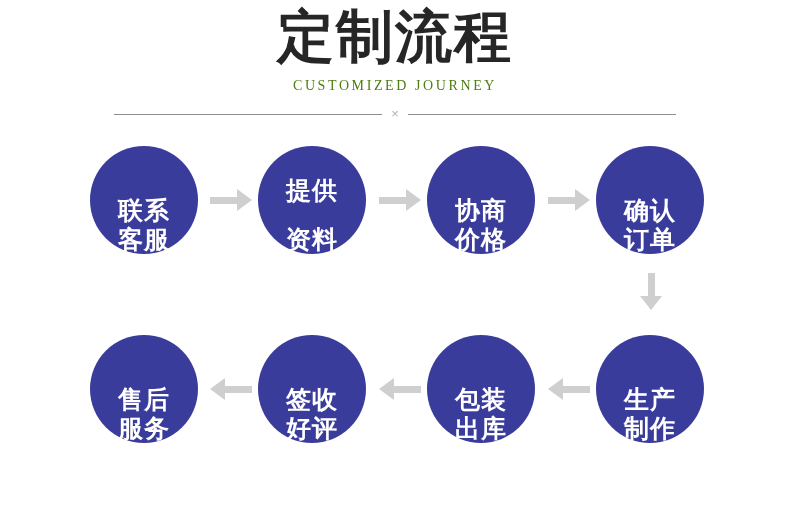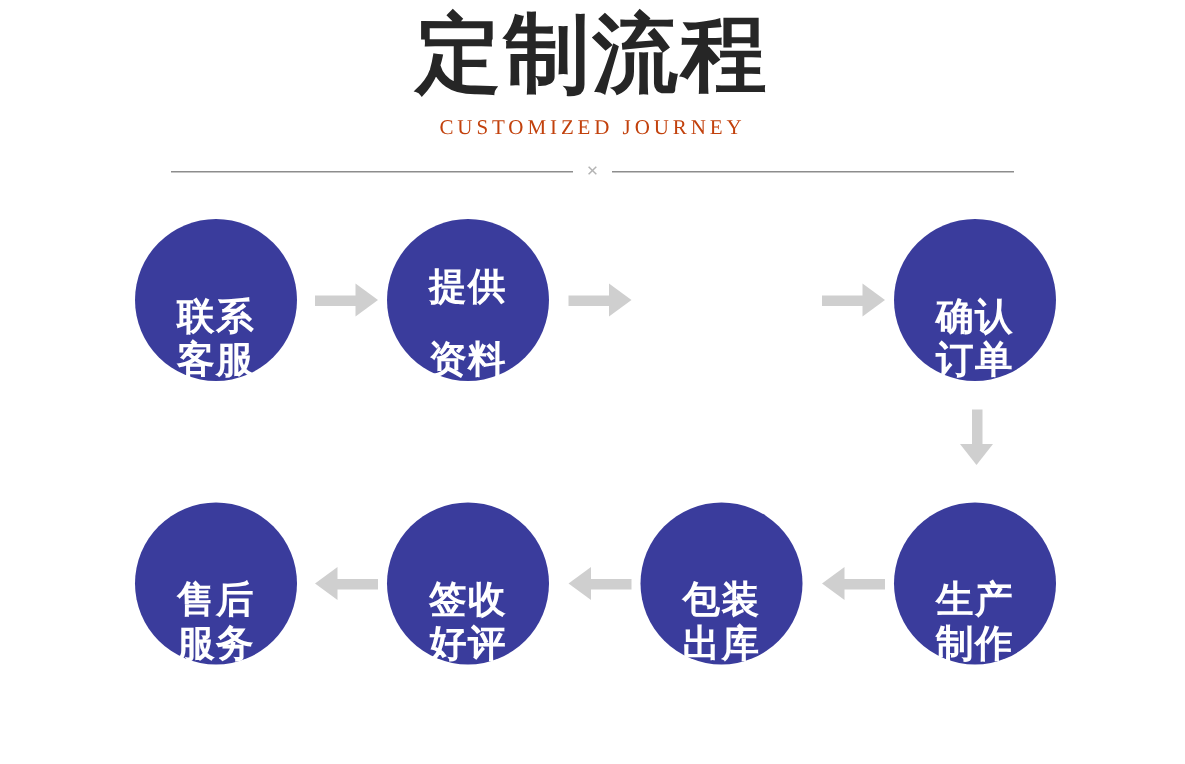--- a/index.html
+++ b/index.html
@@ -44,21 +44,21 @@
   }
   .sub-title {
     position: absolute;
     left: 0;
     top: 77px;
     width: 790px;
     text-align: center;
     font-size: 14px;
     line-height: 18px;
     font-weight: normal;
-    color: #c2410c;
+    color: #4d7c0f;
     letter-spacing: 2.6px;
     font-family: "Liberation Serif", "DejaVu Serif", serif;
     white-space: nowrap;
   }
   .divider {
     position: absolute;
     left: 114px;
     top: 108px;
     width: 562px;
     height: 14px;
@@ -200,20 +200,24 @@
   <div class="flow">
 
     <div class="node c1">
       <span class="line">联系</span>
       <span class="line">客服</span>
     </div>
     <div class="node c2">
       <span class="line">提供</span>
       <span class="line">资料</span>
     </div>
+    <div class="node c3">
+      <span class="line">协商</span>
+      <span class="line">价格</span>
+    </div>
     <div class="node c4">
       <span class="line">确认</span>
       <span class="line">订单</span>
     </div>
 
     <div class="node c6">
       <span class="line">包装</span>
       <span class="line">出库</span>
     </div>
     <div class="node c5">

